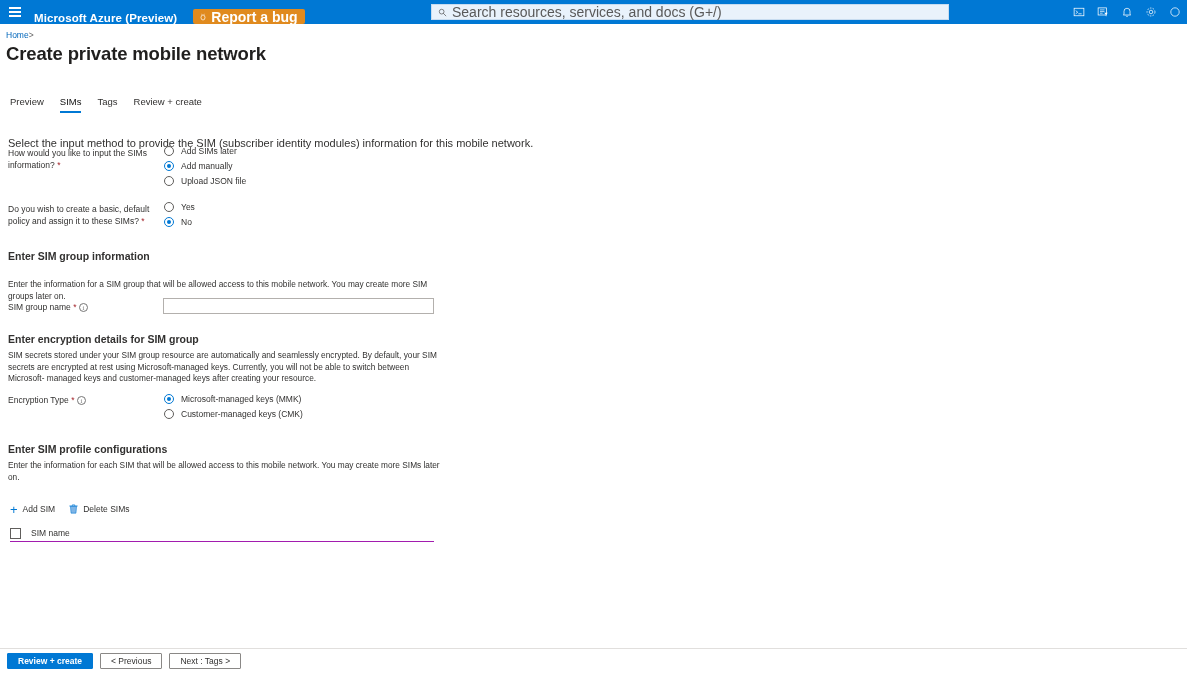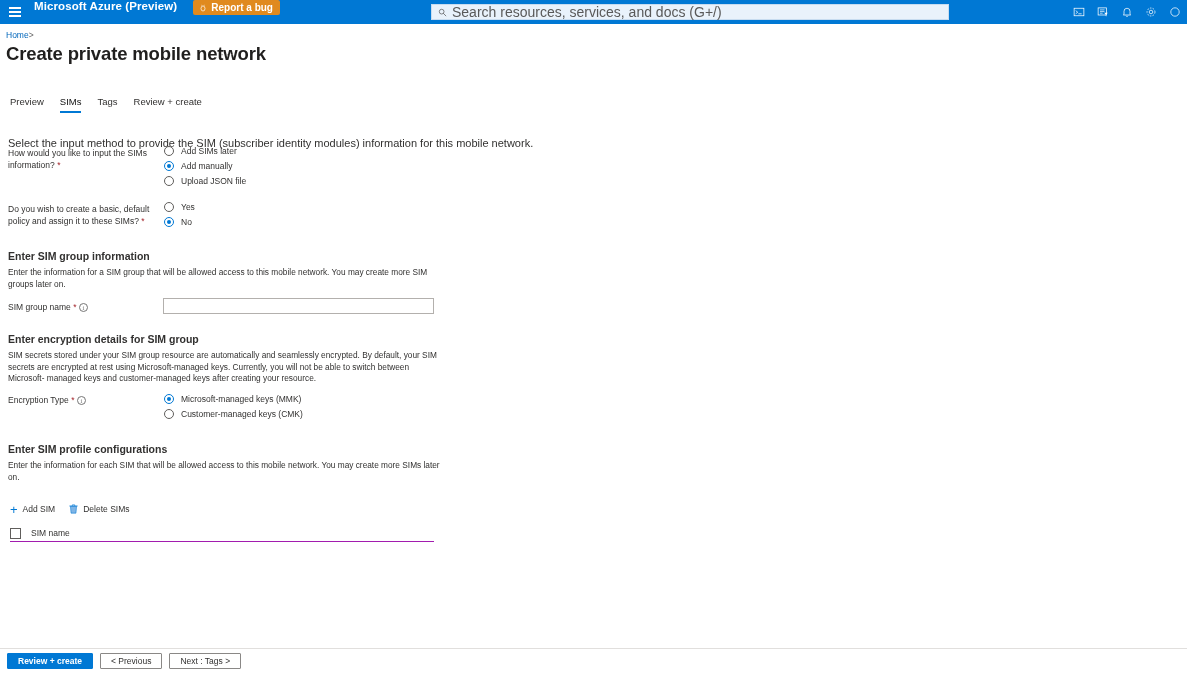--- a/index.html
+++ b/index.html
@@ -10,40 +10,40 @@
     font-family: "Liberation Sans", sans-serif;
     color: #323130;
     overflow: hidden;
   }
 
   
   .topbar {
     position: absolute; left: 0; top: 0;
     width: 1187px; height: 24px;
     background: #0078d4;
-    display: flex; align-items: flex-start;
+    display: flex; align-items: flex-end;
   }
   .hamburger {
     width: 30px; height: 24px;
     display: flex; flex-direction: column;
     justify-content: center; align-items: center;
     gap: 2.5px; cursor: pointer;
   }
   .hamburger span {
     display: block; width: 12px; height: 1.5px; background: #fff;
   }
   .brand {
     color: #ffffff; font-size: 11.5px; font-weight: 600;
     letter-spacing: .1px; margin-left: 4px; white-space: nowrap;
     cursor: pointer;
   }
   .bugbtn {
     margin-left: 16px; height: 15px;
     background: #e08a1e; color: #ffffff;
-    font-size: 10px; font-weight: 600;
+    font-size: 14px; font-weight: 600;
     border-radius: 2px;
     display: flex; align-items: center; gap: 4px;
     padding: 0 7px 0 6px; cursor: pointer; white-space: nowrap;
   }
   .bug-ico { display:block; }
 
   .searchwrap {
     position: absolute; left: 431px; top: 4px;
     width: 518px; height: 16px;
     background: #e9f2fb;
@@ -316,21 +316,21 @@
     <span class="rdot"></span>
     <span class="rlabel">Yes</span>
   </div>
   <div class="radio sel">
     <span class="rdot"></span>
     <span class="rlabel">No</span>
   </div>
 </div>
 
 <div class="sechead" style="top:250px;">Enter SIM group information</div>
-<div class="secdesc" style="top:267px; width:430px;">
+<div class="secdesc" style="top:279px; width:430px;">
   <span>Enter the information for a SIM group that will be allowed access to this mobile network. You may create more SIM</span>
   <span>groups later on.</span>
 </div>
 <div class="flabel" style="left:8px; top:302px;">
   <span>SIM group name <span class="req">*</span></span>
   <span class="infoico">i</span>
 </div>
 <input class="textinput" style="left: 163px; top: 298px; width: 271px; height: 16px;" placeholder="">
 
 <div class="sechead" style="top:333px;">Enter encryption details for SIM group</div>

